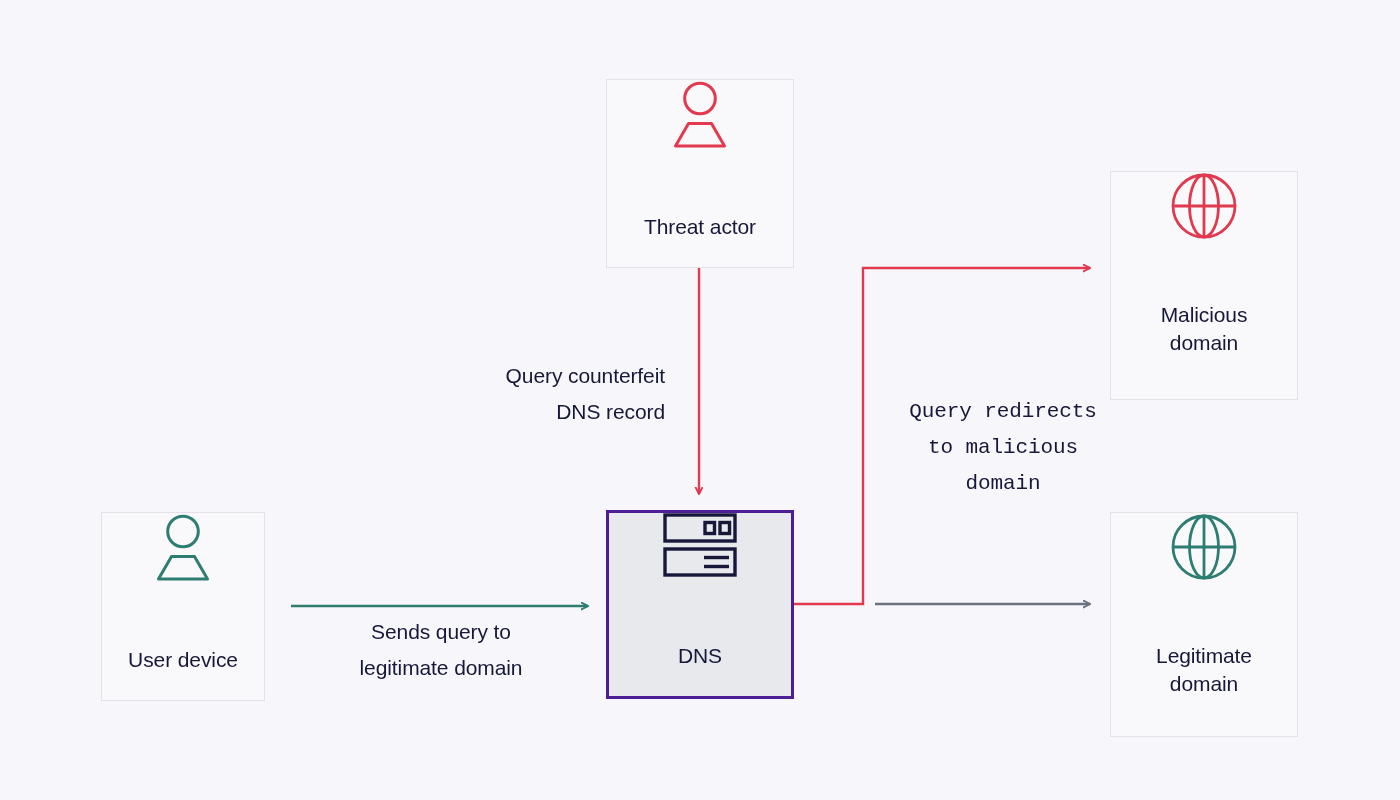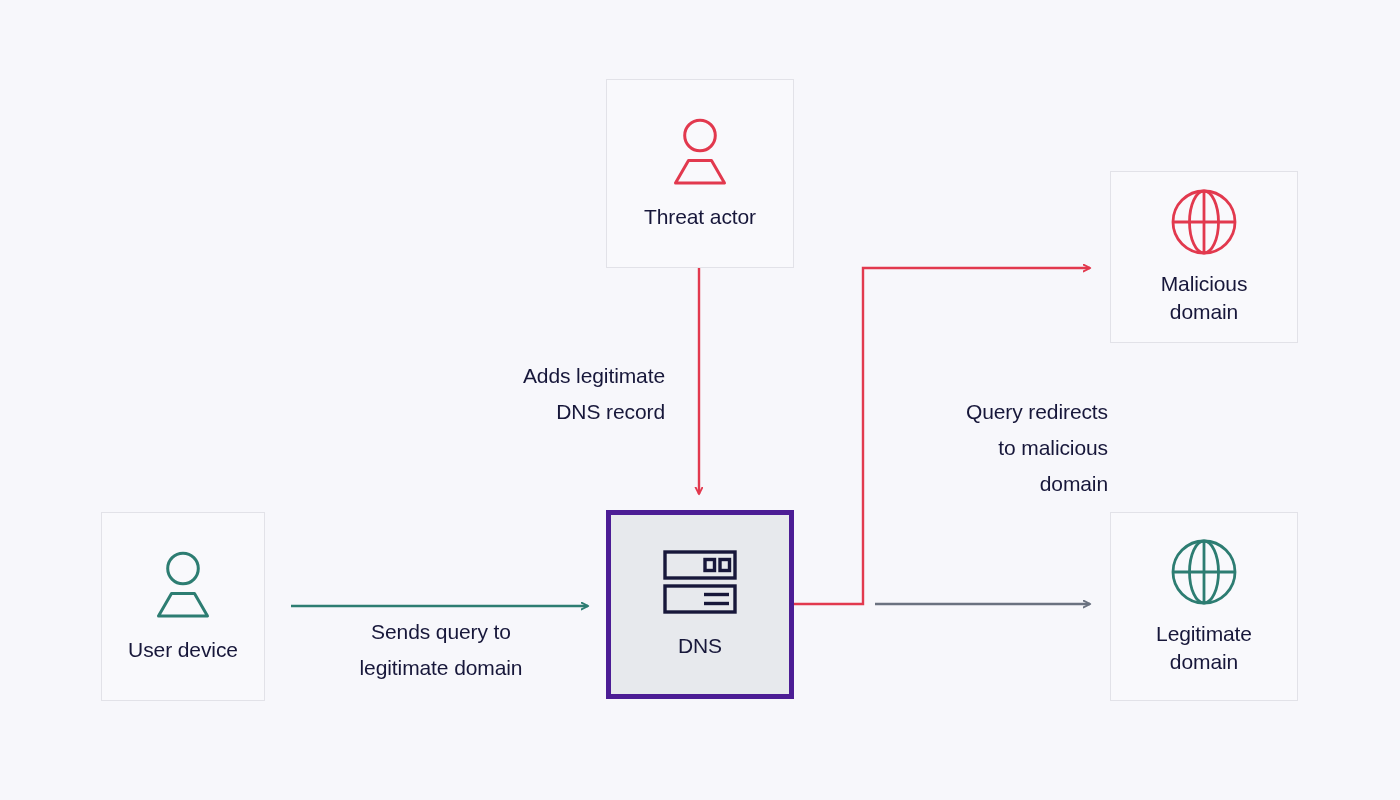--- a/index.html
+++ b/index.html
@@ -19,29 +19,30 @@
     overflow: hidden;
   }
 
   
   .node {
     position: absolute;
     box-sizing: border-box;
     display: flex;
     flex-direction: column;
     align-items: center;
-    justify-content: center;
+    justify-content: flex-start;
+    gap: 47px;
   }
   .node.outline {
     border: 1px solid #e2e2e8;
     background: #f9f9fc;
   }
   .node.filled {
     background: #e7e9ed;
-    border: 5px solid #4c1d95;
+    border: 3px solid #4c1d95;
   }
   .node-icon {
     display: block;
     line-height: 0;
   }
   .node-label {
     margin-top: 14px;
     font-size: 21px;
     line-height: 1.32;
     color: #17173a;
@@ -53,21 +54,21 @@
   
   .edge-label {
     position: absolute;
     font-size: 21px;
     line-height: 1.72;
     color: #17173a;
     letter-spacing: -0.1px;
     white-space: pre-line;
   }
   .edge-label.right-align { text-align: right; }
-  .edge-label.left-align  { text-align: right; }
+  .edge-label.left-align  { text-align: center; font-family: Liberation Mono, monospace; }
   .edge-label.center-align{ text-align: center; }
 
   
   #edges {
     position: absolute;
     left: 0;
     top: 0;
     width: 1400px;
     height: 800px;
     pointer-events: none;
@@ -103,21 +104,21 @@
   <div class="node outline" style="left:606px; top:79px; width:188px; height:189px;">
     <span class="node-icon">
       <svg width="74" height="72" viewBox="0 0 74 72" xmlns="http://www.w3.org/2000/svg">
         <circle cx="37" cy="18.5" r="15.3" fill="none" stroke="#e2394e" stroke-width="3"></circle>
         <path d="M25.5,43.5 L48.5,43.5 L61.5,66 L12.5,66 Z" fill="none" stroke="#e2394e" stroke-width="3" stroke-linejoin="round"></path>
       </svg>
     </span>
     <span class="node-label">Threat actor</span>
   </div>
 
-  <div class="node outline" style="left:1110px; top:171px; width:188px; height:172px;">
+  <div class="node outline" style="left:1110px; top:171px; width:188px; height:229px;">
     <span class="node-icon">
       <svg width="68" height="68" viewBox="0 0 68 68" xmlns="http://www.w3.org/2000/svg">
         <g fill="none" stroke="#e2394e" stroke-width="2.8">
           <circle cx="34" cy="34" r="31"></circle>
           <line x1="3" y1="34" x2="65" y2="34"></line>
           <line x1="34" y1="3" x2="34" y2="65"></line>
           <ellipse cx="34" cy="34" rx="14.5" ry="31"></ellipse>
         </g>
       </svg>
     </span>
@@ -144,36 +145,36 @@
           <rect x="57" y="9.5" width="9.5" height="11"></rect>
           <rect x="2" y="36" width="70" height="26"></rect>
           <line x1="41" y1="44.5" x2="66" y2="44.5"></line>
           <line x1="41" y1="53.5" x2="66" y2="53.5"></line>
         </g>
       </svg>
     </span>
     <span class="node-label">DNS</span>
   </div>
 
-  <div class="node outline" style="left:1110px; top:512px; width:188px; height:189px;">
+  <div class="node outline" style="left:1110px; top:512px; width:188px; height:225px;">
     <span class="node-icon">
       <svg width="68" height="68" viewBox="0 0 68 68" xmlns="http://www.w3.org/2000/svg">
         <g fill="none" stroke="#2d7d72" stroke-width="2.8">
           <circle cx="34" cy="34" r="31"></circle>
           <line x1="3" y1="34" x2="65" y2="34"></line>
           <line x1="34" y1="3" x2="34" y2="65"></line>
           <ellipse cx="34" cy="34" rx="14.5" ry="31"></ellipse>
         </g>
       </svg>
     </span>
     <span class="node-label">Legitimate
 domain</span>
   </div>
 
-  <div class="edge-label right-align" style="left:305px; top:358px; width:360px;">Adds legitimate
+  <div class="edge-label right-align" style="left:305px; top:358px; width:360px;">Query counterfeit
 DNS record</div>
 
   <div class="edge-label center-align" style="left:256px; top:614px; width:370px;">Sends query to
 legitimate domain</div>
 
   <div class="edge-label left-align" style="left:898px; top:394px; width:210px;">Query redirects
 to malicious
 domain</div>
 
 </div>

